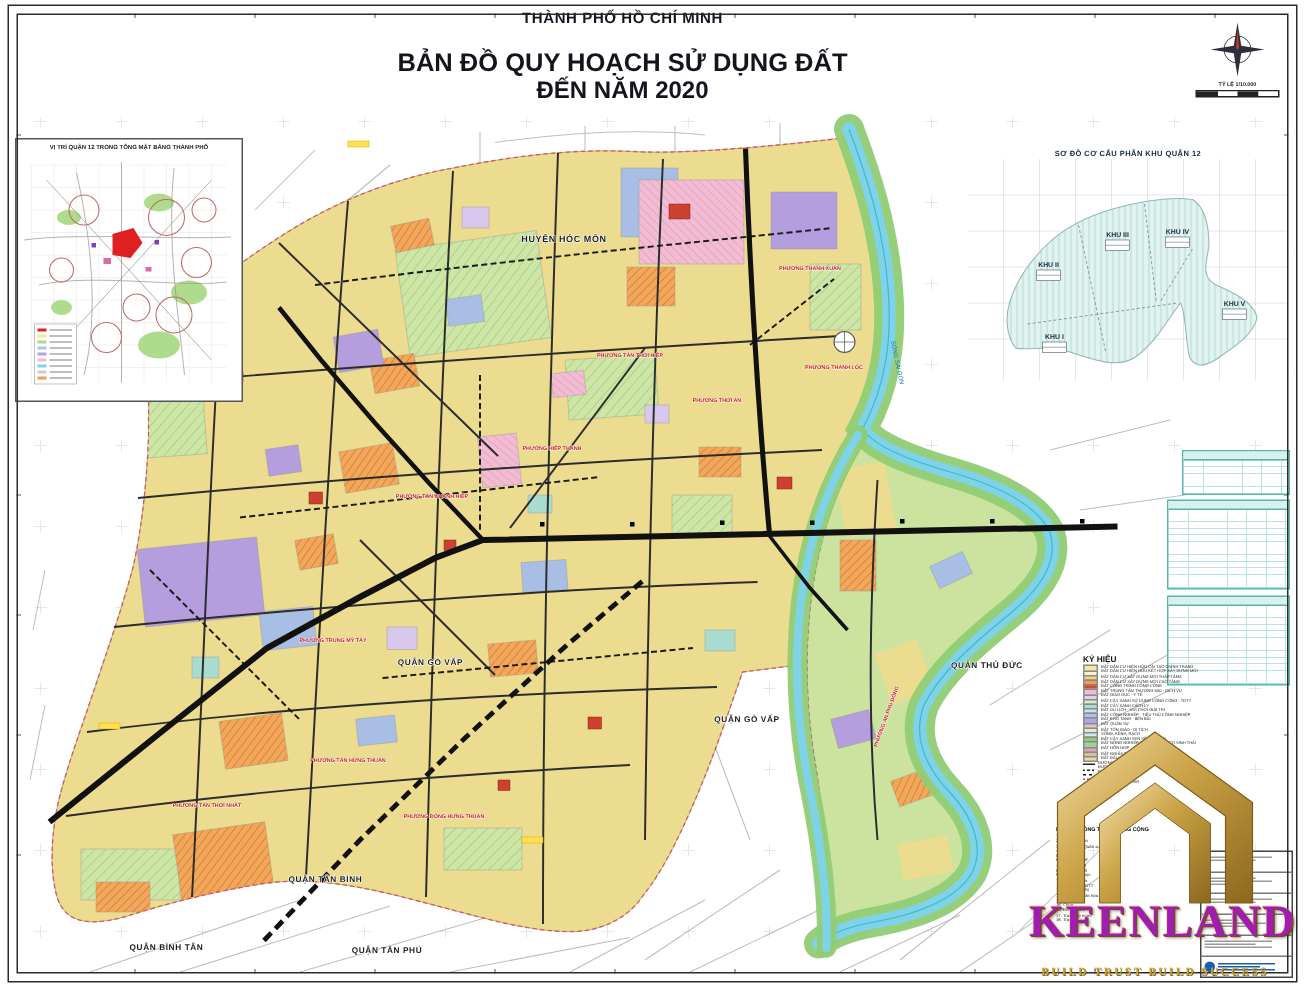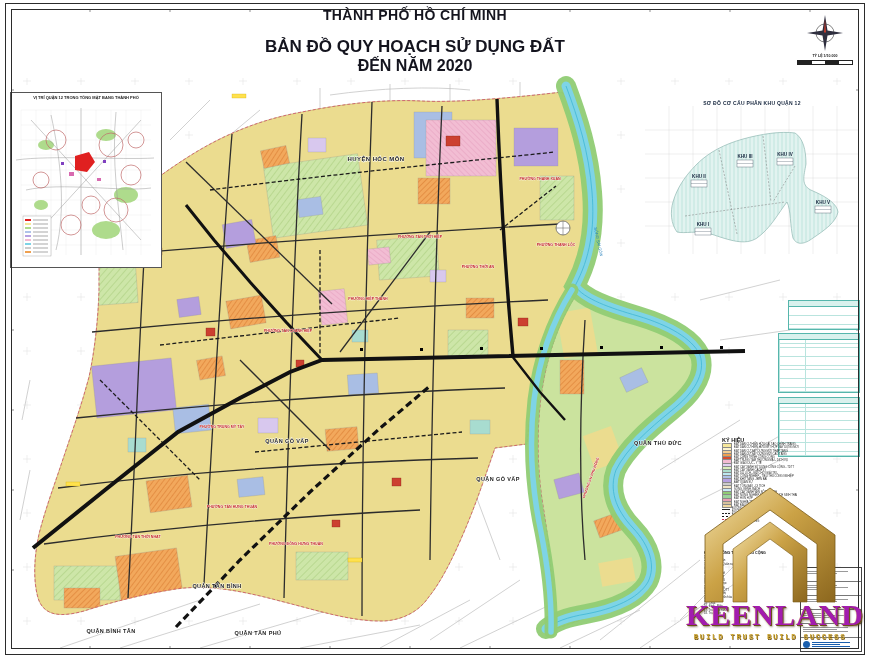--- a/index.html
+++ b/index.html
@@ -1,20 +1,20 @@
 <!DOCTYPE html>
 <html><head>
 <meta charset="utf-8">
 <style>
   html,body{margin:0;padding:0;background:#e8e8e8;font-family:"Liberation Sans",sans-serif;}
   .sheet{position:relative;width:870px;height:658px;background:#ffffff;overflow:hidden;}
   .frame-outer{position:absolute;left:5px;top:3px;right:5px;bottom:3px;border:1.4px solid #2b2b2b;pointer-events:none;z-index:4;}
   .frame-inner{position:absolute;left:11px;top:9px;right:11px;bottom:9px;border:0.7px solid #2b2b2b;pointer-events:none;z-index:4;}
   .title-block{position:absolute;left:150px;right:190px;top:7px;text-align:center;z-index:3;color:#14141e;}
-  .t1{font-size:14px;font-weight:bold;letter-spacing:.4px;}
+  .t1{font-size:10px;font-weight:bold;letter-spacing:.4px;}
   .t2{font-size:14.5px;font-weight:bold;letter-spacing:.2px;margin-top:1px;}
   .t3{font-size:17px;font-weight:bold;margin-top:14px;}
   .t4{font-size:16px;font-weight:bold;}
   .north{position:absolute;left:794px;top:13px;width:62px;text-align:center;z-index:3;}
   .north .scale-label{font-size:3.6px;font-weight:bold;color:#222;margin-top:1px;}
   .scalebar{margin:2px auto 0;width:54px;height:3px;display:flex;border:0.5px solid #222;}
   .scalebar i{flex:1;}
   .scalebar i:nth-child(odd){background:#222;} .scalebar i:nth-child(even){background:#fff;}
   .inset-left{position:absolute;left:10px;top:92px;width:150px;height:174px;background:#fff;border:0.8px solid #555;z-index:2;}
   .inset-left .ititle{font-size:4px;font-weight:bold;text-align:center;color:#222;padding-top:2px;}
@@ -36,22 +36,22 @@
   .tb-cell{border-bottom:0.5px solid #777;padding:1.5px 2px;flex:1;}
   .tb-cell:last-child{border-bottom:none;display:flex;align-items:center;gap:2px;}
   .bar{height:1px;background:#9a9a9a;margin:1px 0;}
   .bar.b60{width:60%;} .bar.b80{width:80%;} .bar.b40{width:40%;}
   .blue-dot{width:7px;height:7px;border-radius:50%;background:#1a5fae;flex:0 0 7px;}
   .blue-lines{flex:1;}
   .blue-lines .bar{background:#1a5fae;}
   .watermark{position:absolute;left:686px;top:486px;width:168px;text-align:center;z-index:6;pointer-events:none;}
   .wm-brand{font-family:"Liberation Serif",serif;font-weight:bold;font-size:30px;letter-spacing:1px;color:#a21caf;
     text-shadow:0.8px 0.8px 0 #6b4f17,-0.5px -0.5px 0 #ecd79a,1.5px 1.5px 2px rgba(60,40,5,.55);margin-top:-6px;}
-  .wm-tagline{font-family:Liberation Mono, monospace;font-weight:bold;font-size:7.5px;letter-spacing:1.6px;color:#c9a22e;
-    text-shadow:0.5px 0.5px 0 #77591c;margin-top:1px;}
+  .wm-tagline{font-family:Liberation Serif, serif;font-weight:bold;font-size:7.5px;letter-spacing:1.6px;color:#c9a22e;
+    text-shadow:0.5px 0.5px 0 #77591c;margin-top:11px;}
   svg{display:block;}
 </style>
 </head>
 <body>
 
 <div class="sheet">
 
   <svg style="position:absolute;left:0;top:0;z-index:1;" width="870" height="658" viewBox="0 0 870 658">
     <defs>
       <pattern id="crossPat" width="54" height="54" patternUnits="userSpaceOnUse">

